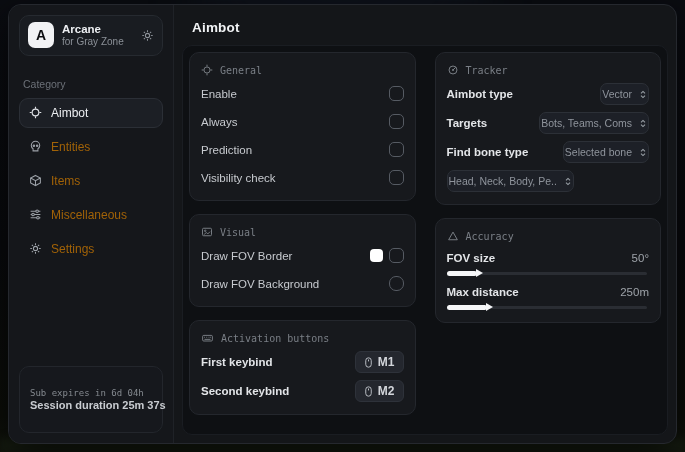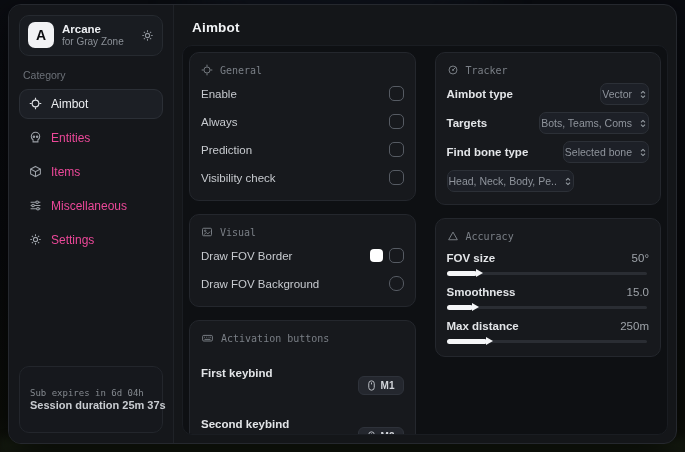--- a/index.html
+++ b/index.html
@@ -23,23 +23,23 @@
   .sidebar{width:165px; background:#15171b; border-right:1px solid #1f2227;
     display:flex; flex-direction:column; padding:10px; flex-shrink:0;}
   .brand{display:flex; align-items:center; gap:8px; background:#191c21;
     border:1px solid #262a30; border-radius:10px; padding:6px 8px;}
   .logo{width:26px;height:26px;background:#f1f2f4;color:#0c0d10;border-radius:7px;
     display:grid;place-items:center;font-weight:bold;font-size:14px;flex-shrink:0;}
   .brand-text{line-height:1.25; min-width:0;}
   .brand-name{font-size:11.5px;font-weight:700;color:#eceef1;}
   .brand-sub{font-size:10px;color:#8b9097;}
   .brand-gear{margin-left:auto;color:#8b9097;display:flex;}
-  .cat-label{font-size:10.5px;color:#6c7178;margin:13px 4px 8px;}
+  .cat-label{font-size:10.5px;color:#6c7178;margin:22px 4px 8px;}
   .nav-item{display:flex;align-items:center;gap:9px;padding:7px 9px;border-radius:9px;
-    color:#ec4899;font-size:12px;margin-bottom:4px;border:1px solid transparent;cursor:pointer;}
+    color:#a16207;font-size:12px;margin-bottom:4px;border:1px solid transparent;cursor:pointer;}
   .nav-item.active{background:#1c1f25;border-color:#2b2f36;color:#eceef1;}
   .nav-item .nicon{display:flex;color:#9ba0a7;}
   .nav-item.active .nicon{color:#dfe2e6;}
   .side-footer{margin-top:auto;background:#16181d;border:1px solid #23262c;
     border-radius:10px;padding:21px 10px;}
   .sf-line1{font-family:"DejaVu Sans Mono",monospace;font-size:9px;color:#84898f;white-space:nowrap;}
   .sf-line2{font-size:11px;font-weight:700;color:#c9ccd1;margin-top:1px;white-space:nowrap;}
 
   
   .main{flex:1;display:flex;flex-direction:column;min-width:0;}
@@ -57,21 +57,21 @@
   .row-label{font-size:11.5px;color:#c7cacf;}
   .row-label.bright{color:#e3e5e8;font-weight:700;}
   .row-right{display:flex;align-items:center;gap:6px;}
 
   .checkbox{width:15px;height:15px;border:1.6px solid #565b63;border-radius:5px;
     background:transparent;cursor:pointer;flex-shrink:0;}
   .checkbox.round{border-radius:7px;}
   .swatch{width:13px;height:13px;background:#ffffff;border-radius:4px;cursor:pointer;flex-shrink:0;}
 
   .keybtn{display:flex;align-items:center;gap:5px;background:#24272e;border:1px solid #2e323a;
-    border-radius:6px;padding:3px 8px;font-size:10px;font-weight:700;color:#d2d5da;cursor:pointer;margin-top:25px;}
+    border-radius:6px;padding:3px 8px;font-size:12px;font-weight:700;color:#d2d5da;cursor:pointer;}
   .keybtn .micon{display:flex;color:#b9bdc3;}
 
   .dropdown{display:flex;align-items:center;gap:7px;background:#1d2027;border:1px solid #2c3037;
     border-radius:7px;padding:4px 1px;font-size:10.5px;color:#8f949c;cursor:pointer;
     max-width:158px;flex-shrink:0;}
   .dd-value{white-space:nowrap;overflow:hidden;text-overflow:ellipsis;}
   .dropdown .ddicon{display:flex;color:#9aa0a7;flex-shrink:0;}
 
   .slider-row{margin-top:10px;}
   .slider-top{display:flex;align-items:center;justify-content:space-between;}
@@ -338,30 +338,20 @@
             <div class="slider-top">
               <span class="row-label bright">FOV size</span>
               <span class="slider-val">50°</span>
             </div>
             <div class="slider">
               <div class="track"></div>
               <div class="fill" style="width: 15%;"></div>
             </div>
           </div>
 
-          <div class="slider-row">
-            <div class="slider-top">
-              <span class="row-label bright">Smoothness</span>
-              <span class="slider-val">15.0</span>
-            </div>
-            <div class="slider">
-              <div class="track"></div>
-              <div class="fill" style="width: 13%;"></div>
-            </div>
-          </div>
 
           <div class="slider-row">
             <div class="slider-top">
               <span class="row-label bright">Max distance</span>
               <span class="slider-val">250m</span>
             </div>
             <div class="slider">
               <div class="track"></div>
               <div class="fill" style="width: 20%;"></div>
             </div>

